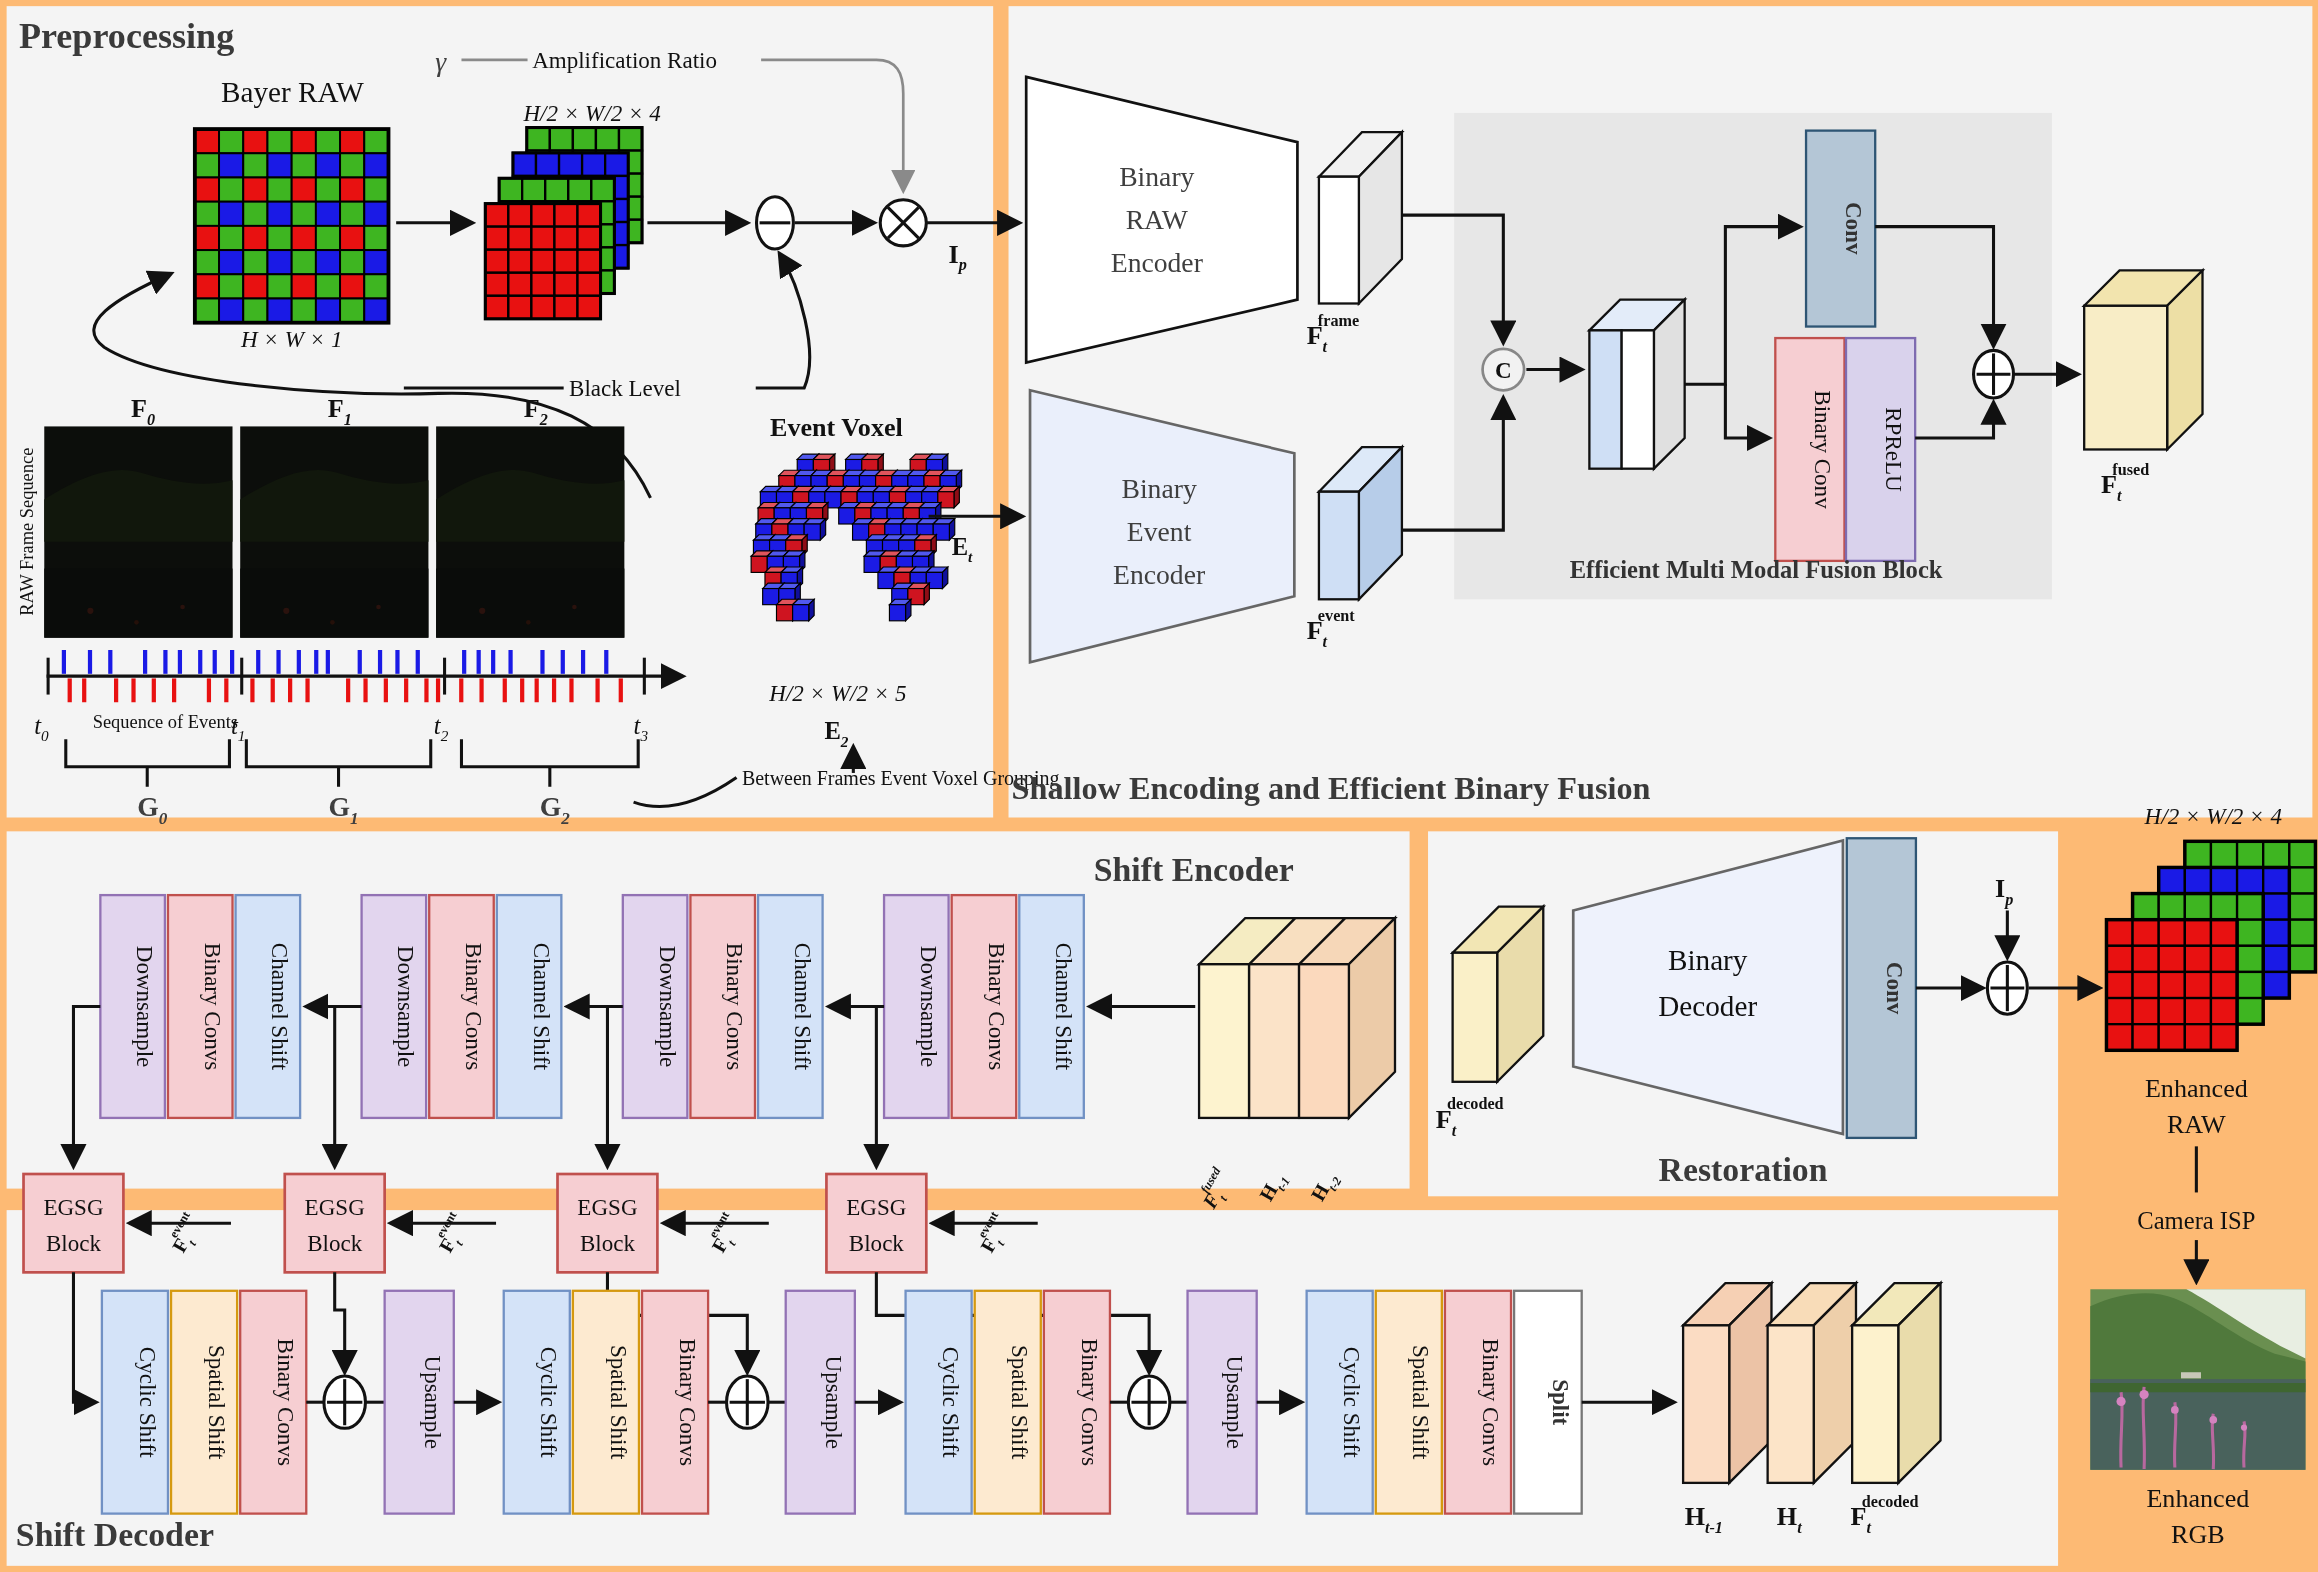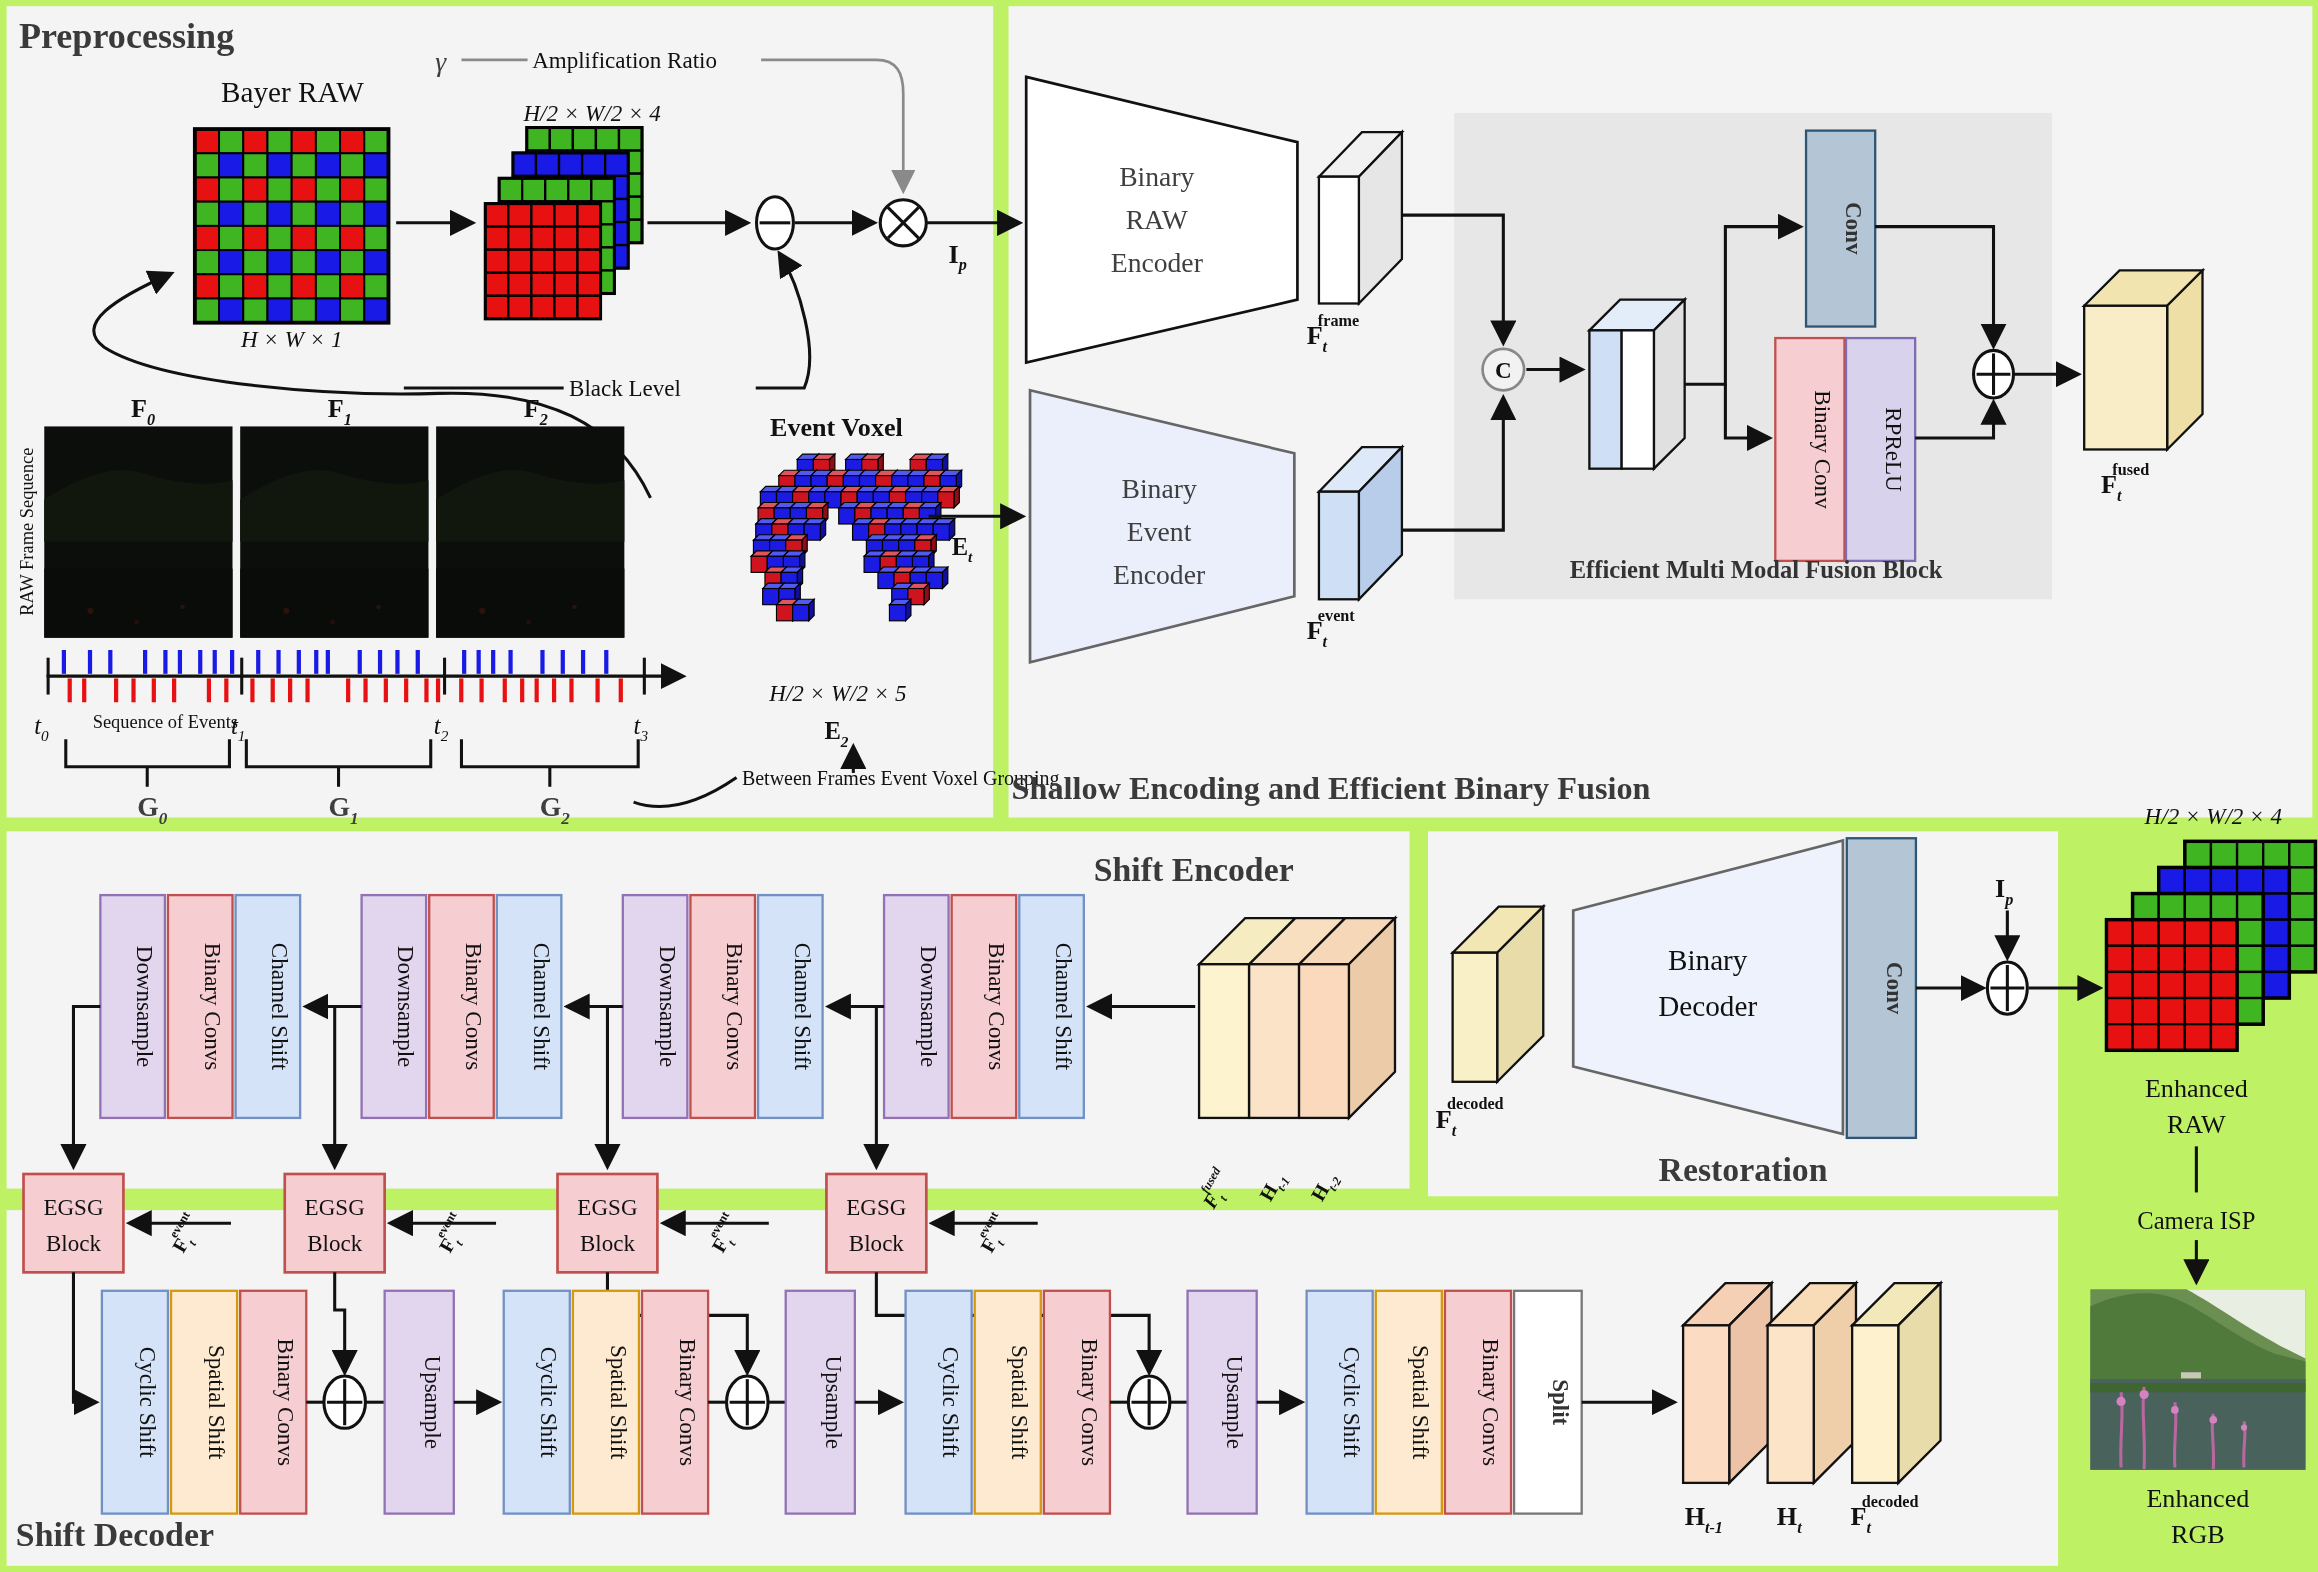--- a/index.html
+++ b/index.html
@@ -1,16 +1,16 @@
 <!DOCTYPE html>
 <html style="font-size:12.3px"><head>
 <meta charset="utf-8">
 <style>
   html,body{margin:0;padding:0;background:#fff;}
-  #stage{position:relative;width:2319px;height:1572px;background:#bef264;}
+  #stage{position:relative;width:2319px;height:1572px;background:#fdba74;}
   svg{display:block;}
   svg text{font-family:"Liberation Serif",serif;fill:#111;}
   .title{font-size:47px;font-weight:bold;fill:#3a3a3a;}
   .stitle{font-size:44px;font-weight:bold;fill:#3a3a3a;}
   .cap{font-size:42px;font-weight:bold;fill:#3a3a3a;}
   .fcap{font-size:32px;font-weight:bold;fill:#333;}
   .lab38{font-size:38px;}
   .lab36{font-size:36px;fill:#3f3f3f;}
   .lab34{font-size:34px;}
   .lab32{font-size:32px;}

